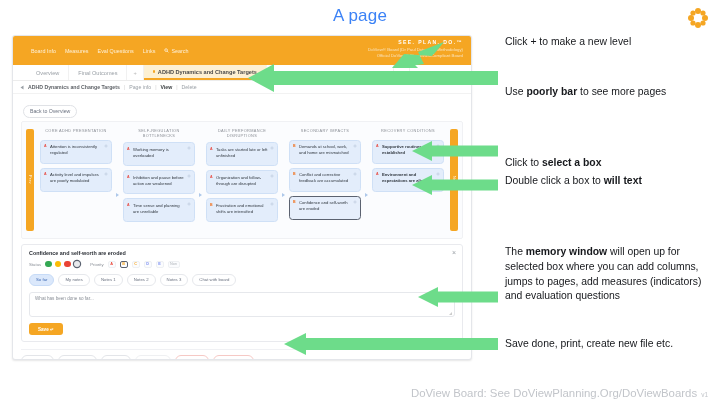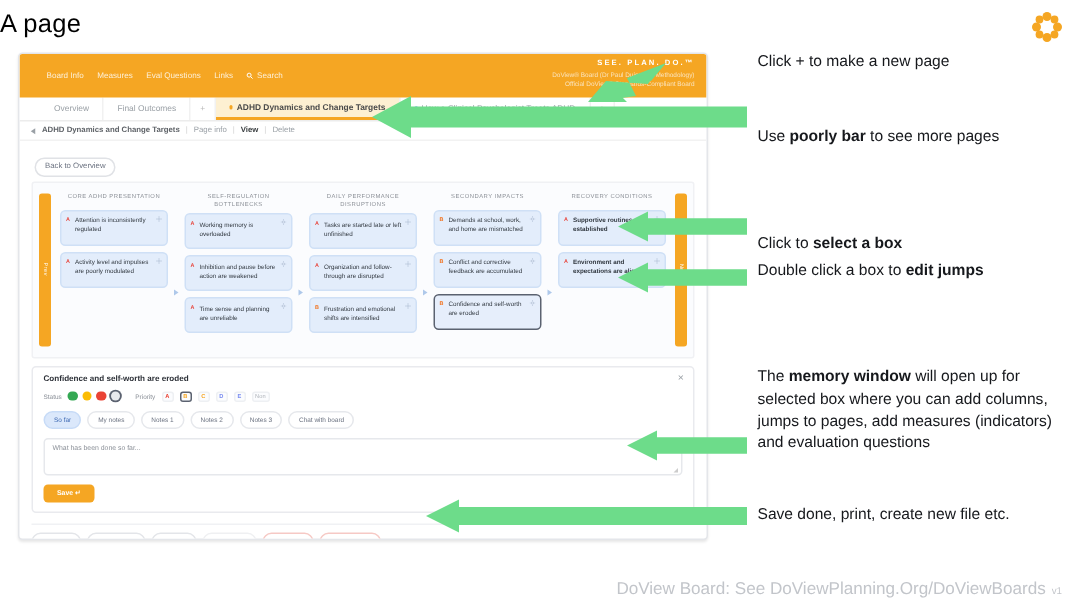--- a/index.html
+++ b/index.html
@@ -9,23 +9,24 @@
     background: #ffffff;
     color: #1b1b1b;
     position: relative;
     overflow: hidden;
   }
 
   
   .page-title {
     position: absolute;
     left: 0; right: 0; top: 6px;
+    text-align: center;
     font-size: 17px;
     font-weight: 400;
-    color: #000000;
+    color: #3b82f6;
     letter-spacing: .2px;
   }
 
   
   .corner-logo {
     position: absolute;
     right: 10px; top: 6px;
     width: 24px; height: 24px;
   }
 
@@ -581,22 +582,22 @@
 <svg class="garrow" style="left:412px;top:174px;width:86px;height:22px" viewBox="0 0 86 22">
   <polygon points="0,11 20,1 20,5.5 86,5.5 86,16.5 20,16.5 20,21" fill="#6ddc8a"></polygon>
 </svg>
 <svg class="garrow" style="left:418px;top:286px;width:80px;height:22px" viewBox="0 0 80 22">
   <polygon points="0,11 20,1 20,5.5 80,5.5 80,16.5 20,16.5 20,21" fill="#6ddc8a"></polygon>
 </svg>
 <svg class="garrow" style="left:284px;top:332px;width:214px;height:24px" viewBox="0 0 214 24">
   <polygon points="0,12 22,1 22,6 214,6 214,18 22,18 22,23" fill="#6ddc8a"></polygon>
 </svg>
 
-<div class="note" style="left:505px;top:35px;width:205px">Click + to make a new page</div>
+<div class="note" style="left:505px;top:35px;width:205px">Click + to make a new level</div>
 <div class="note" style="left:505px;top:85px;width:185px">Use <b>poorly bar</b> to see more pages</div>
 <div class="note" style="left:505px;top:156px;width:200px">Click to <b>select a box</b></div>
-<div class="note" style="left:505px;top:174px;width:205px">Double click a box to <b>edit jumps</b></div>
+<div class="note" style="left:505px;top:174px;width:205px">Double click a box to <b>will text</b></div>
 <div class="note" style="left:505px;top:245px;width:200px">The <b>memory window</b> will open up for selected box where you can add columns, jumps to pages, add measures (indicators) and evaluation questions</div>
 <div class="note" style="left:505px;top:337px;width:200px">Save done, print, create new file etc.</div>
 
 <div class="footer">
   <span>DoView Board: See DoViewPlanning.Org/DoViewBoards</span><span class="vsn">v1</span>
 </div>
 
 </body></html>

